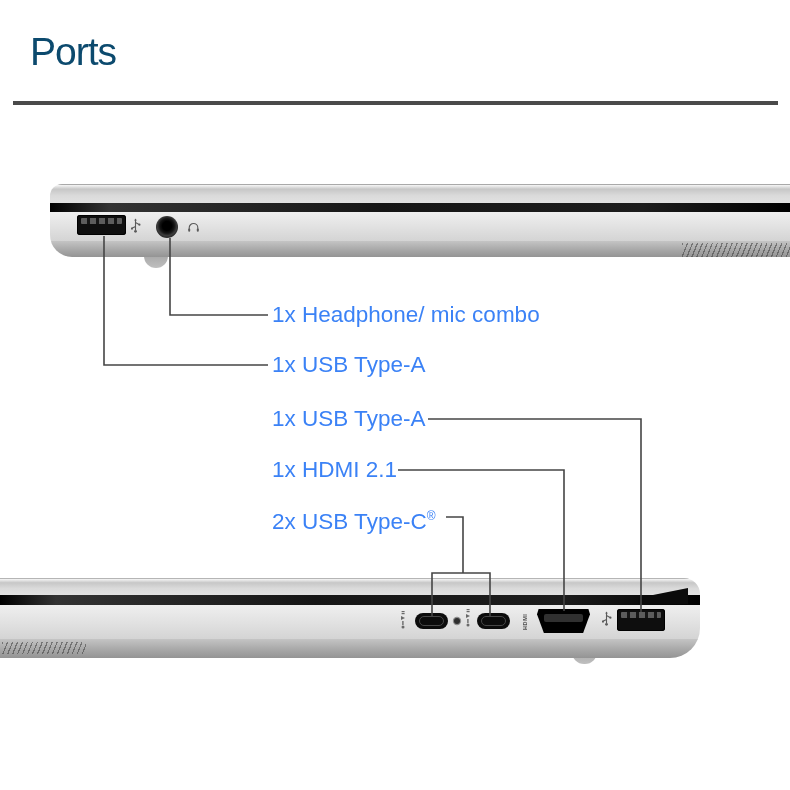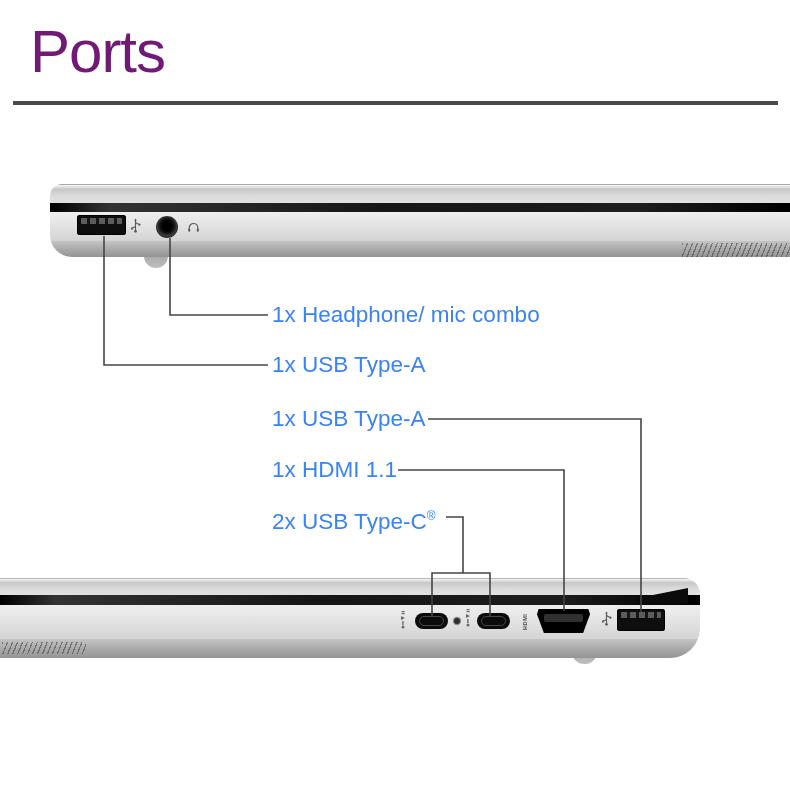--- a/index.html
+++ b/index.html
@@ -5,22 +5,22 @@
   html,body{margin:0;padding:0;}
   body{
     width:790px;height:790px;position:relative;background:#ffffff;
     font-family:"Liberation Sans","DejaVu Sans",sans-serif;
     overflow:hidden;color:#141414;
   }
   .abs{position:absolute;}
 
   
   #page-title{
-    left:30px;top:20px;font-size:60px;line-height:64px;font-weight:500;
-    letter-spacing:-1px;color:#701a75;
+    left:30px;top:20px;font-size:39px;line-height:64px;font-weight:500;
+    letter-spacing:-1px;color:#0c4a6e;
   }
   #title-divider{left:13px;top:101px;width:765px;height:3.5px;background:#4a4a4a;}
 
   
   .laptop{overflow:hidden;z-index:2;}
   .layer{position:absolute;left:0;width:100%;}
   .lid{background:linear-gradient(180deg,#f6f6f6 0%,#c7c7c7 22%,#dadada 55%,#e3e3e3 100%);}
   .gap{background:linear-gradient(90deg,#000 0%,#333 8%,#161616 45%,#1d1d1d 80%,#000 100%);}
   .base{background:linear-gradient(180deg,#efefef 0%,#e2e2e2 50%,#d4d4d4 100%);}
   .slope{background:linear-gradient(180deg,#c4c4c4 0%,#a8a8a8 55%,#949494 100%);}
@@ -203,15 +203,15 @@
     <polyline points="432,616 432,573 490,573 490,616"></polyline>
   </g>
 </svg>
 
 <div id="callout-headphone" class="abs callout">1x Headphone/ mic combo</div>
 
 <div id="callout-usb-a-top" class="abs callout">1x USB Type-A</div>
 
 <div id="callout-usb-a-bottom" class="abs callout">1x USB Type-A</div>
 
-<div id="callout-hdmi" class="abs callout">1x HDMI 1.1</div>
+<div id="callout-hdmi" class="abs callout">1x HDMI 2.1</div>
 
 <div id="callout-usb-c" class="abs callout"><span>2x USB Type-C</span><span class="reg">®</span></div>
 
 </body></html>

